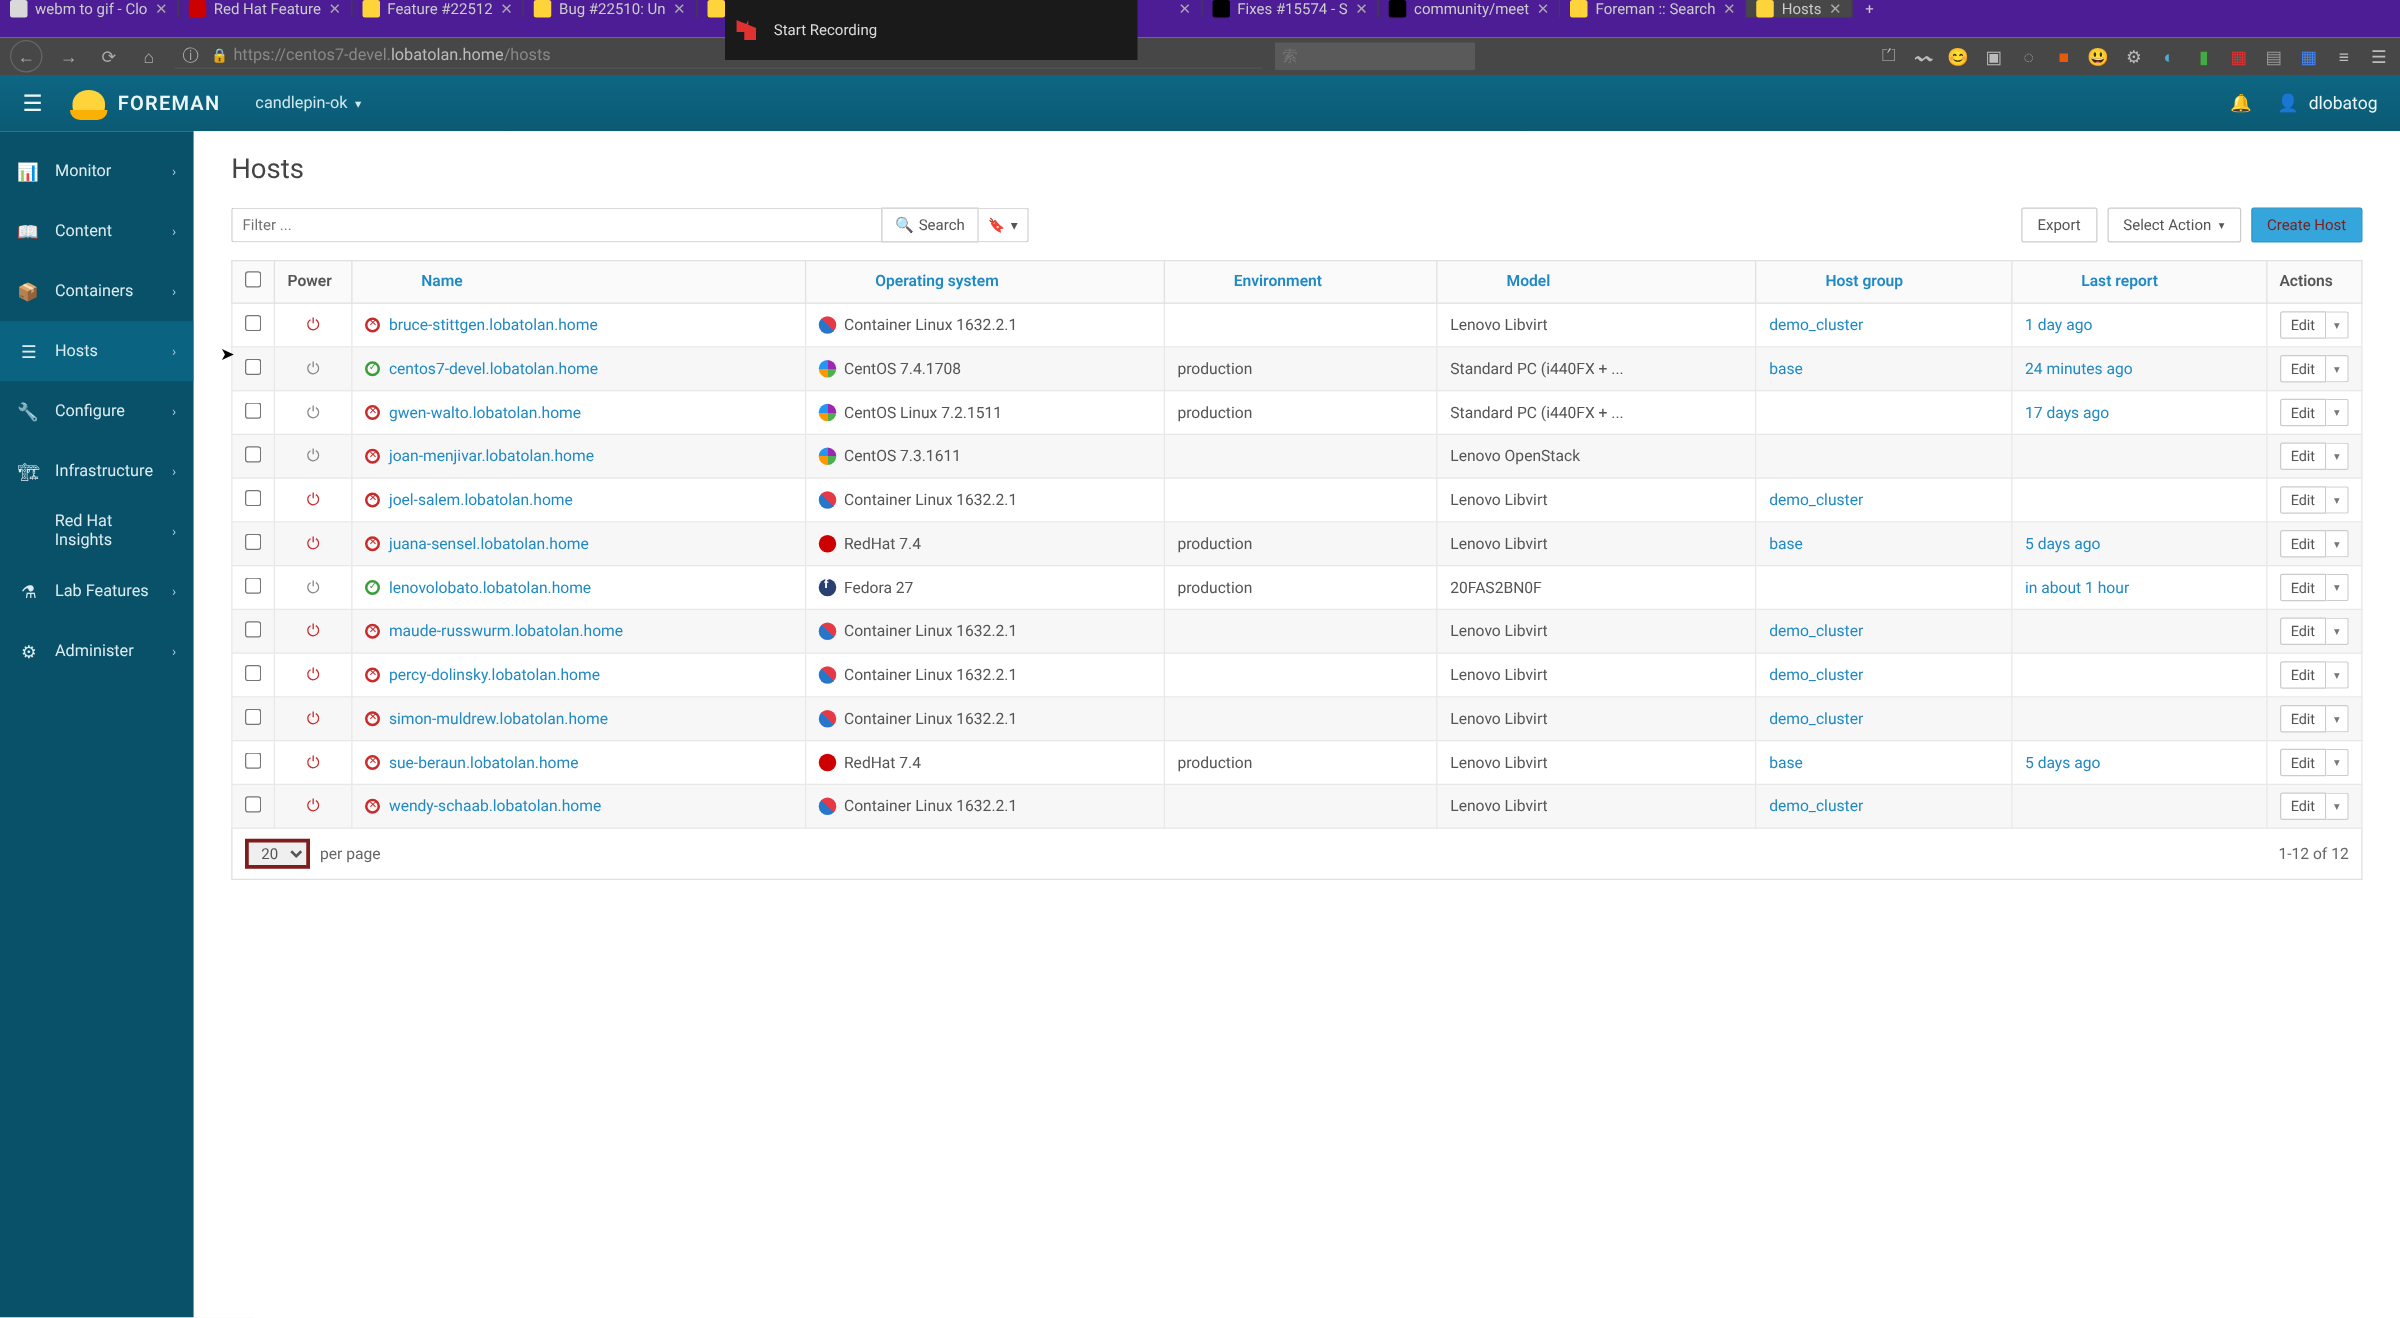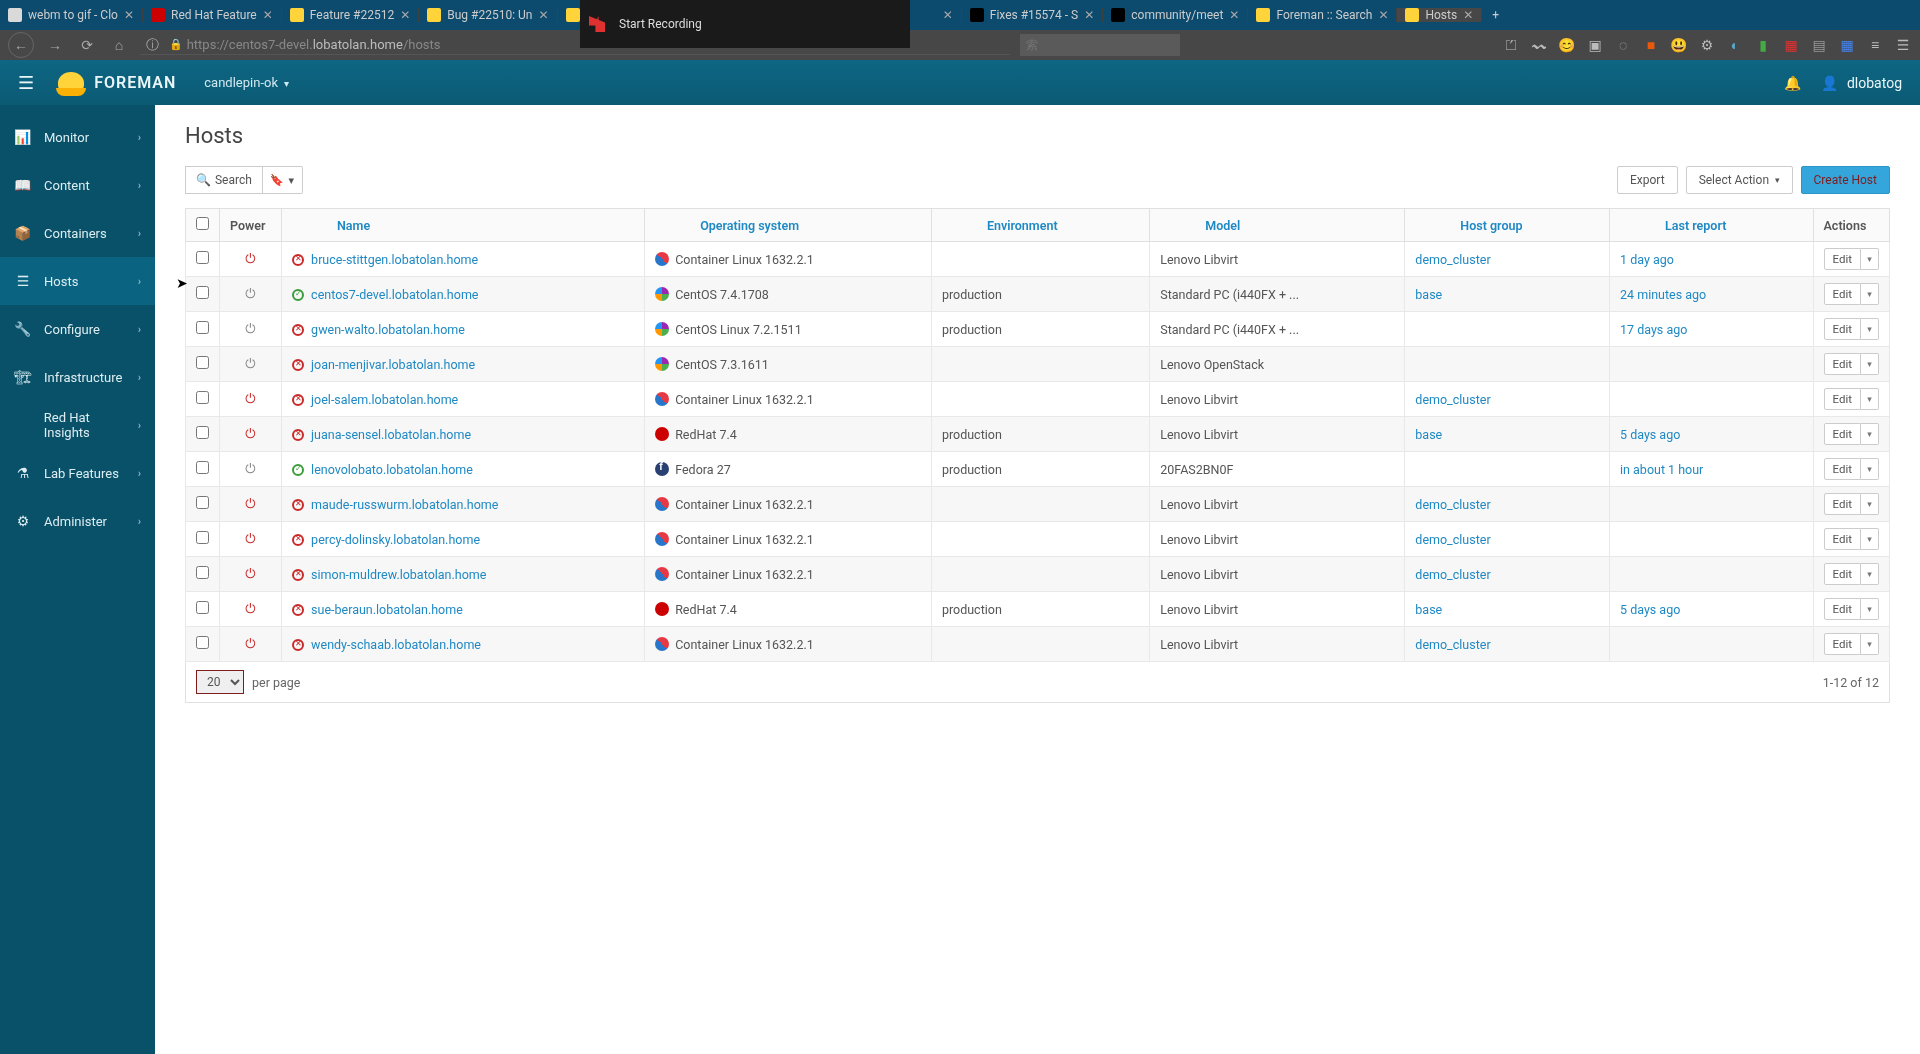--- a/index.html
+++ b/index.html
@@ -1,19 +1,19 @@
 <!DOCTYPE html>
 <html><head>
 <meta charset="utf-8">
 <style>
 * { margin: 0; padding: 0; box-sizing: border-box; font-family: -apple-system, BlinkMacSystemFont, "Segoe UI", Roboto, sans-serif; }
 body { width: 1920px; height: 1054px; background: #f5f5f5; overflow: hidden; }
 
 
-.browser-tabs { height: 30px; background: #0c4a6e; display: flex; align-items: center; color: #ccc; font-size: 12px; }
+.browser-tabs { height: 30px; background: #4c1d95; display: flex; align-items: flex-start; color: #ccc; font-size: 12px; }
 .tab { display: flex; align-items: center; padding: 0 8px; border-right: 1px solid #404040; min-width: 0; }
 .tab.active { background: #474747; }
 .tab .favicon { width: 14px; height: 14px; margin-right: 6px; flex-shrink: 0; border-radius: 2px; }
 .tab .title { white-space: nowrap; overflow: hidden; text-overflow: ellipsis; flex: 1; max-width: 110px; }
 .tab .close { margin-left: 6px; font-size: 12px; color: #aaa; }
 .tab.new-tab { padding: 0 10px; justify-content: center; border-right: none; }
 .recording-overlay { position: absolute; top: 0; left: 580px; width: 330px; height: 48px; background: #1a1a1a; display: flex; align-items: center; padding: 0 9px; z-index: 50; }
 .recording-overlay .rec-icon { width: 16px; height: 16px; background: #e03131; clip-path: polygon(0 0, 0 60%, 60% 60%, 60% 0, 40% 40%, 40% 100%, 100% 100%, 100% 40%); margin-right: 14px; }
 .recording-overlay .rec-text { color: #ddd; font-size: 12px; }
 
@@ -80,21 +80,21 @@
 .os-centos { background: conic-gradient(#9c27b0 0 90deg, #4caf50 0 180deg, #ff9800 0 270deg, #2196f3 0); }
 .os-redhat { background: #c00; }
 .os-fedora { background: #294172; position: relative; }
 .os-fedora::after { content: "f"; color:#fff; font-size:10px; position:absolute; left:4px; top:-1px; font-weight: bold; }
 .cell-link { color: #1f89c4; text-decoration: none; }
 .edit-btn-grp { display: flex; }
 .edit-btn { height: 22px; border: 1px solid #ccc; background: #fff; padding: 0 8px; font-size: 11.5px; color: #555; border-radius: 2px 0 0 2px; }
 .edit-drop { height: 22px; width: 18px; border: 1px solid #ccc; border-left: none; background: #fff; font-size: 9px; color: #777; border-radius: 0 2px 2px 0; }
 
 .table-footer { padding: 8px 10px; color: #666; font-size: 12.5px; display: flex; align-items: center; border: 1px solid #e0e0e0; border-top: none; }
-.perpage-sel { height: 24px; border: 1px solid #7f1d1d; padding: 0 6px; margin-right: 8px; font-size: 12px; color: #555; }
+.perpage-sel { height: 24px; border: 3px solid #7f1d1d; padding: 0 6px; margin-right: 8px; font-size: 12px; color: #555; }
 .page-range { margin-left: auto; }
 
 .cursor { position: absolute; top: 275px; left: 176px; font-size: 14px; color: #000; pointer-events: none; }
 </style>
 </head>
 <body>
 
 <div class="browser-tabs" id="tab-strip">
     <div class="tab">
       <span class="favicon" style="background:#d9d9d9"></span>
@@ -247,20 +247,21 @@
         <span>Administer</span>
         <span class="exp">›</span>
       </div>
     </div>
 
   <div class="main">
     <div class="page-title">Hosts</div>
 
     <div class="controls-row">
       <div class="filter-wrap">
+        <input class="filter-input" placeholder="Filter ..." style="">
         <button class="search-btn">
             <span>🔍</span>
             <span>Search</span>
           </button>
         <button class="bm-btn">
             <span>🔖</span>
             <span>▾</span>
           </button>
       </div>
       <div class="right-controls">

